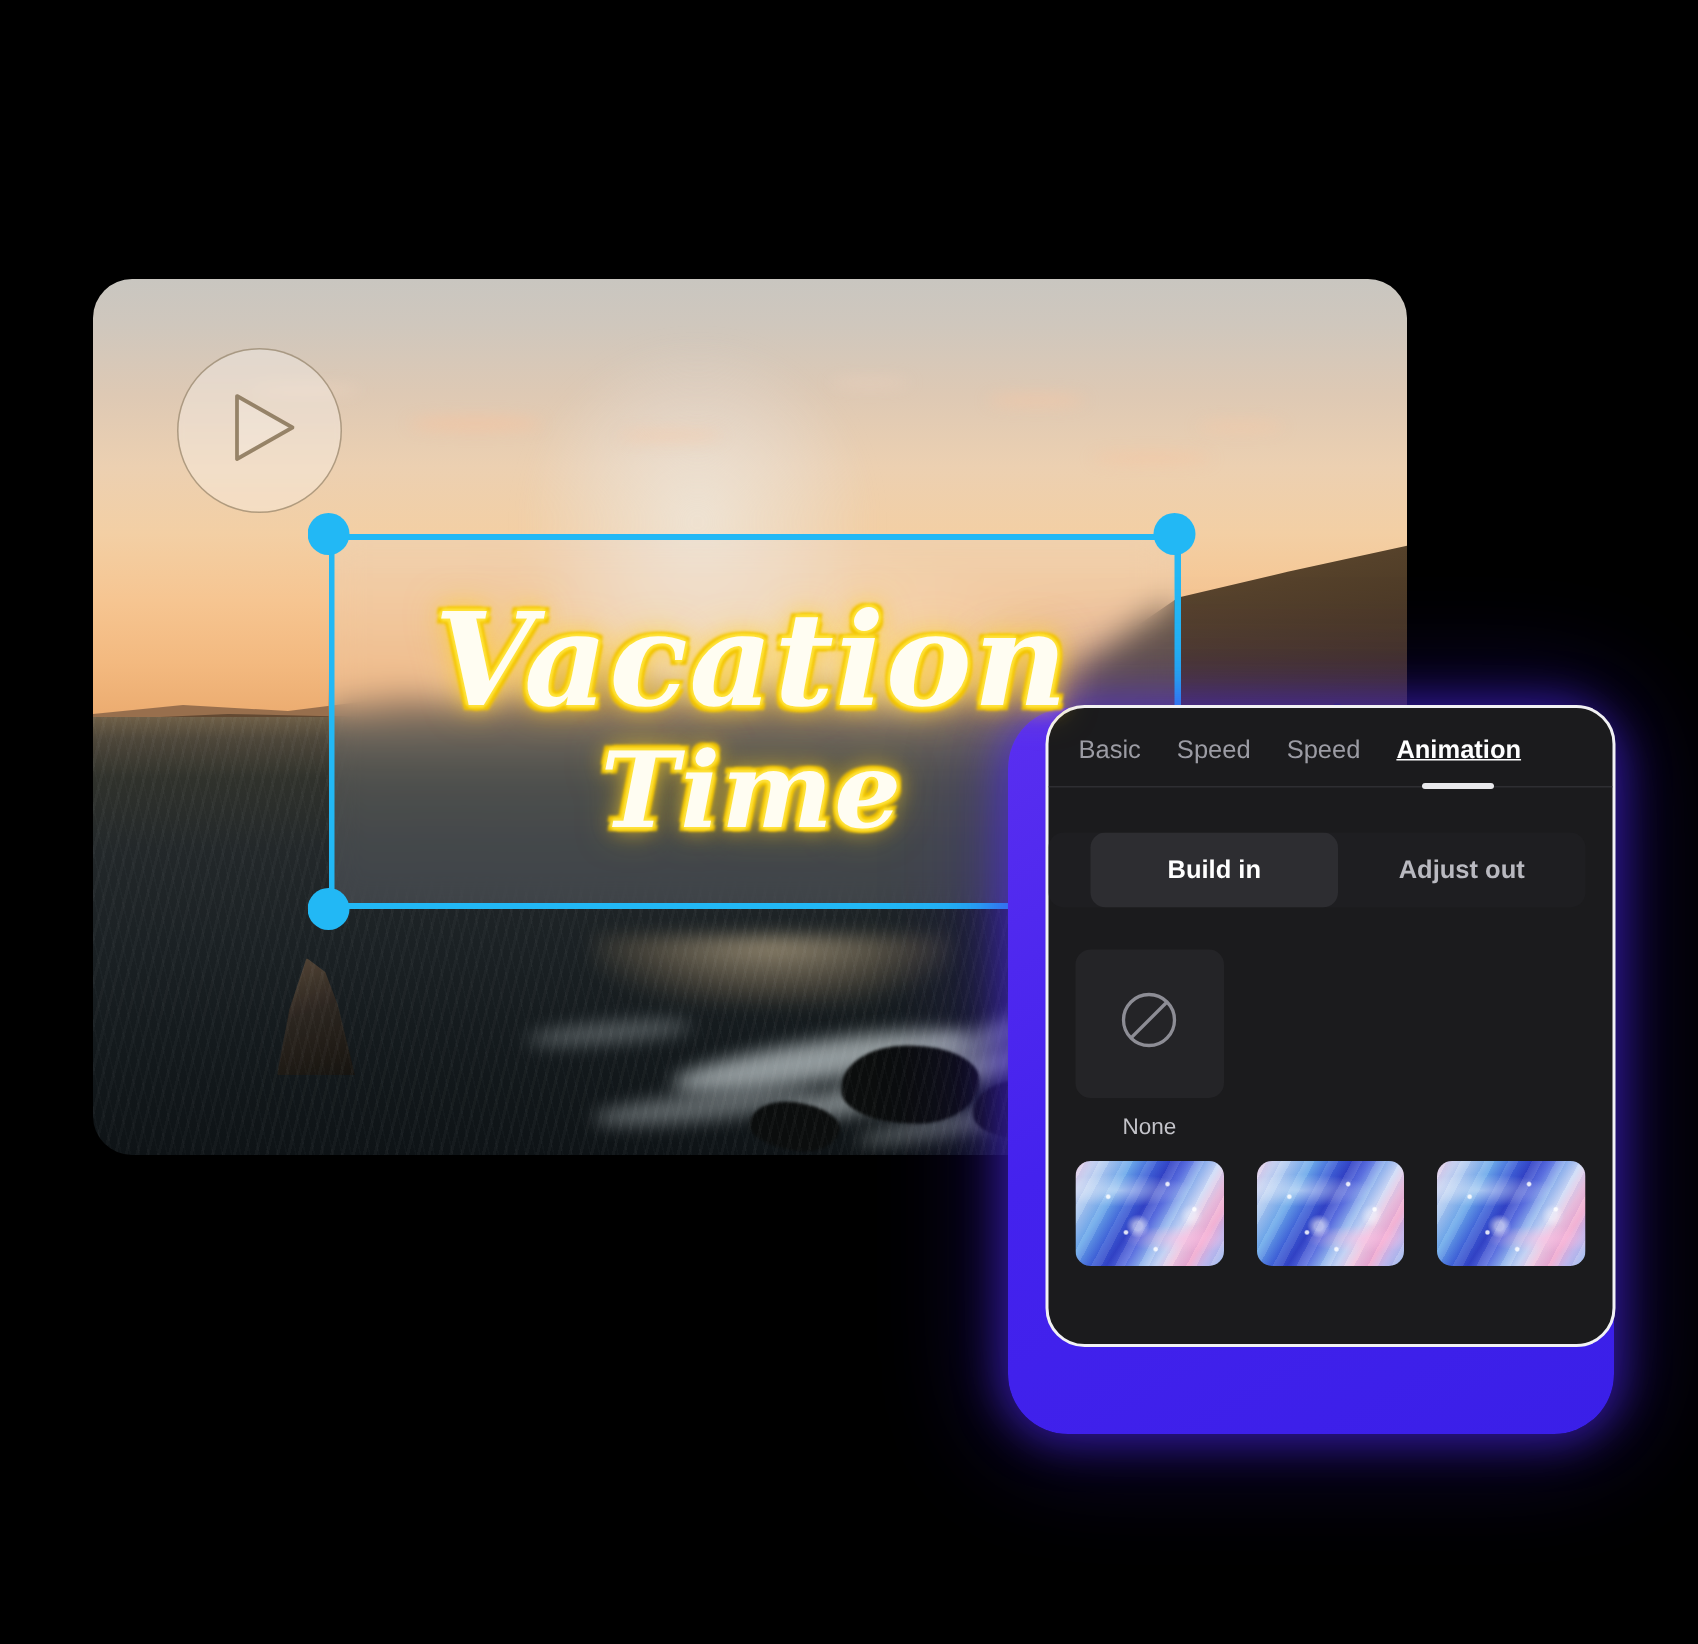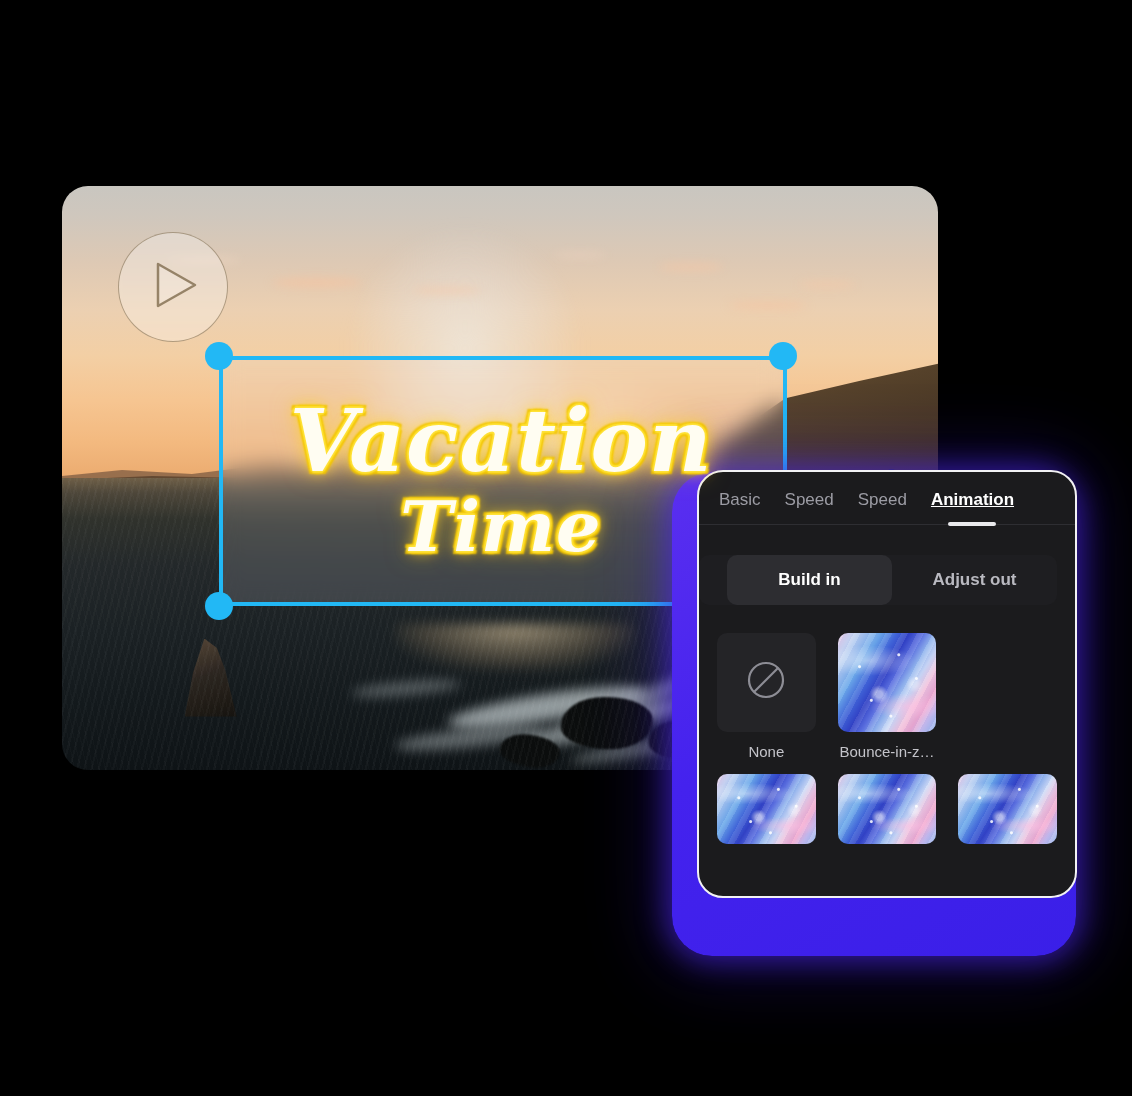--- a/index.html
+++ b/index.html
@@ -337,24 +337,20 @@
           <svg width="42" height="42" viewBox="0 0 42 42">
             <circle cx="21" cy="21" r="17" fill="none" stroke="#8d8d95" stroke-width="2.2"></circle>
             <line x1="9" y1="33" x2="33" y2="9" stroke="#8d8d95" stroke-width="2.2"></line>
           </svg>
         </span>
       </div>
       <div class="cell-label">None</div>
     </div>
 
 
-    <div class="cell">
-      <div class="thumb art"></div>
-      <div class="cell-label">Bounce-in-z…</div>
-    </div>
   </div>
 
   <div class="grid row2">
     <div class="cell">
       <div class="thumb art"></div>
     </div>
     <div class="cell">
       <div class="thumb art"></div>
     </div>
     <div class="cell">

